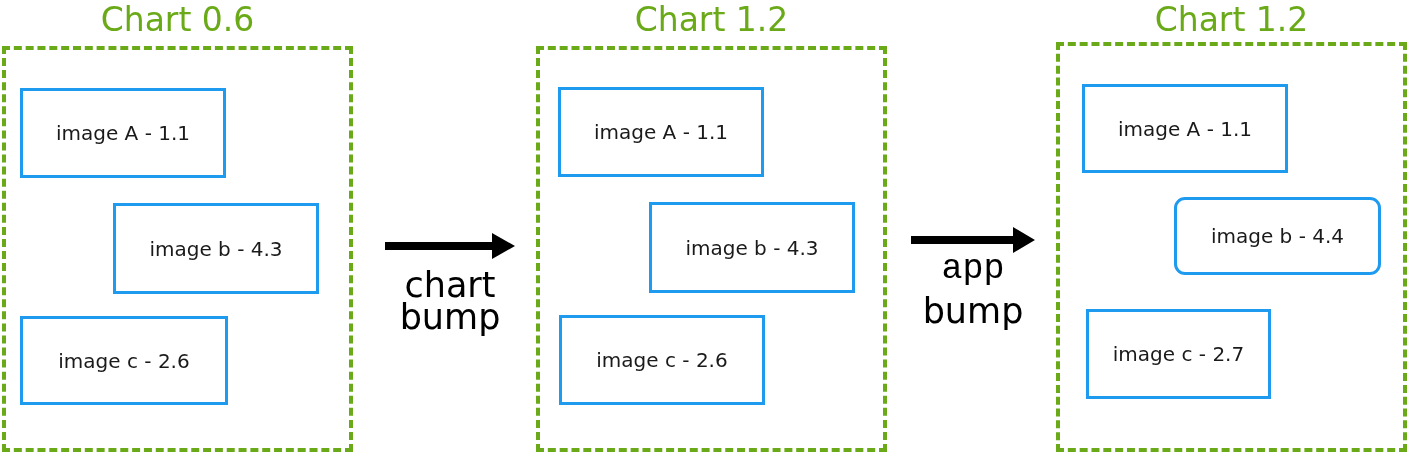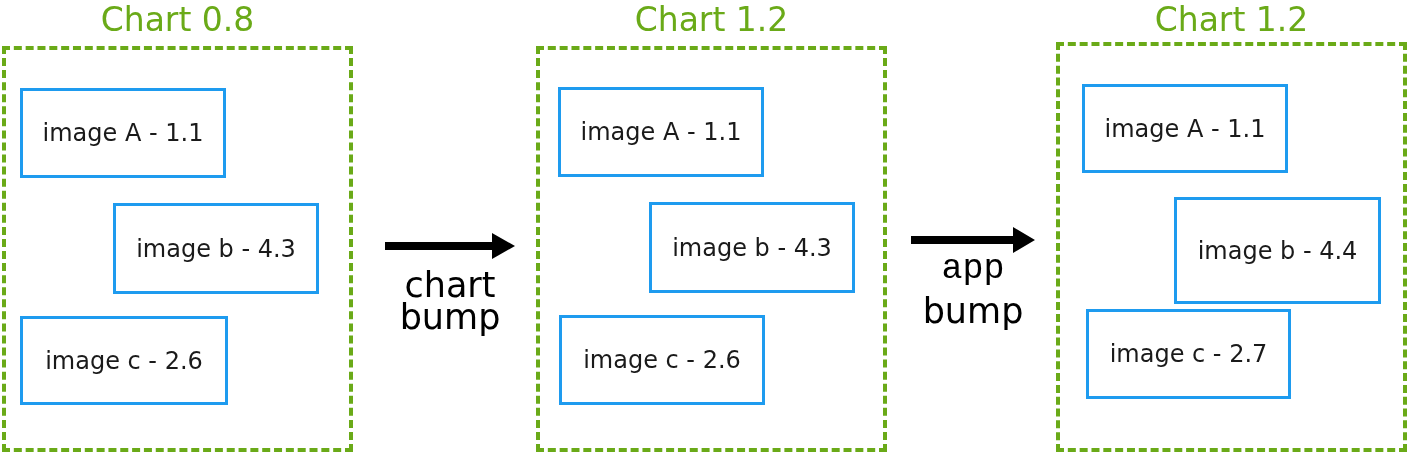--- a/index.html
+++ b/index.html
@@ -47,21 +47,21 @@
     position: absolute;
     border: 3px solid #1e9bef;
     box-sizing: border-box;
     background: #ffffff;
     display: flex;
     align-items: center;
     justify-content: center;
   }
   .item-label {
     color: #1a1a1a;
-    font-size: 24px;
+    font-size: 20px;
     line-height: 24px;
     white-space: nowrap;
     font-family: "DejaVu Sans", "Liberation Sans", sans-serif;
   }
 
   
   .transition {
     position: absolute;
   }
   .arrow-svg {
@@ -81,21 +81,21 @@
     white-space: nowrap;
     font-family: "DejaVu Sans", "Liberation Sans", sans-serif;
   }
 </style>
 </head>
 <body>
 
 <div id="canvas">
 
   <div class="panel" style="left:2px; top:0px; width:351px; height:452px;">
-    <div class="panel-title">Chart 0.8</div>
+    <div class="panel-title">Chart 0.6</div>
     <div class="panel-frame" style="top:46px; width:351px; height:406px;"></div>
 
     <div class="item-box" style="left:18px; top:88px; width:206px; height:90px;">
       <span class="item-label">image A - 1.1</span>
     </div>
 
     <div class="item-box" style="left:111px; top:203px; width:206px; height:91px;">
       <span class="item-label">image b - 4.3</span>
     </div>
 
@@ -138,22 +138,22 @@
   </div>
 
   <div class="panel" style="left:1056px; top:0px; width:351px; height:452px;">
     <div class="panel-title">Chart 1.2</div>
     <div class="panel-frame" style="top:42px; width:351px; height:410px;"></div>
 
     <div class="item-box" style="left:26px; top:84px; width:206px; height:89px;">
       <span class="item-label">image A - 1.1</span>
     </div>
 
-    <div class="item-box" style="left:118px; top:197px; width:207px; height:107px;">
+    <div class="item-box" style="left:118px; top:197px; width:207px; height:78px;border-radius:11px;">
       <span class="item-label">image b - 4.4</span>
     </div>
 
-    <div class="item-box" style="left:30px; top:309px; width:205px; height:90px;">
+    <div class="item-box" style="left:30px; top:309px; width:185px; height:90px;">
       <span class="item-label">image c - 2.7</span>
     </div>
   </div>
 
 </div>
 
 </body></html>

